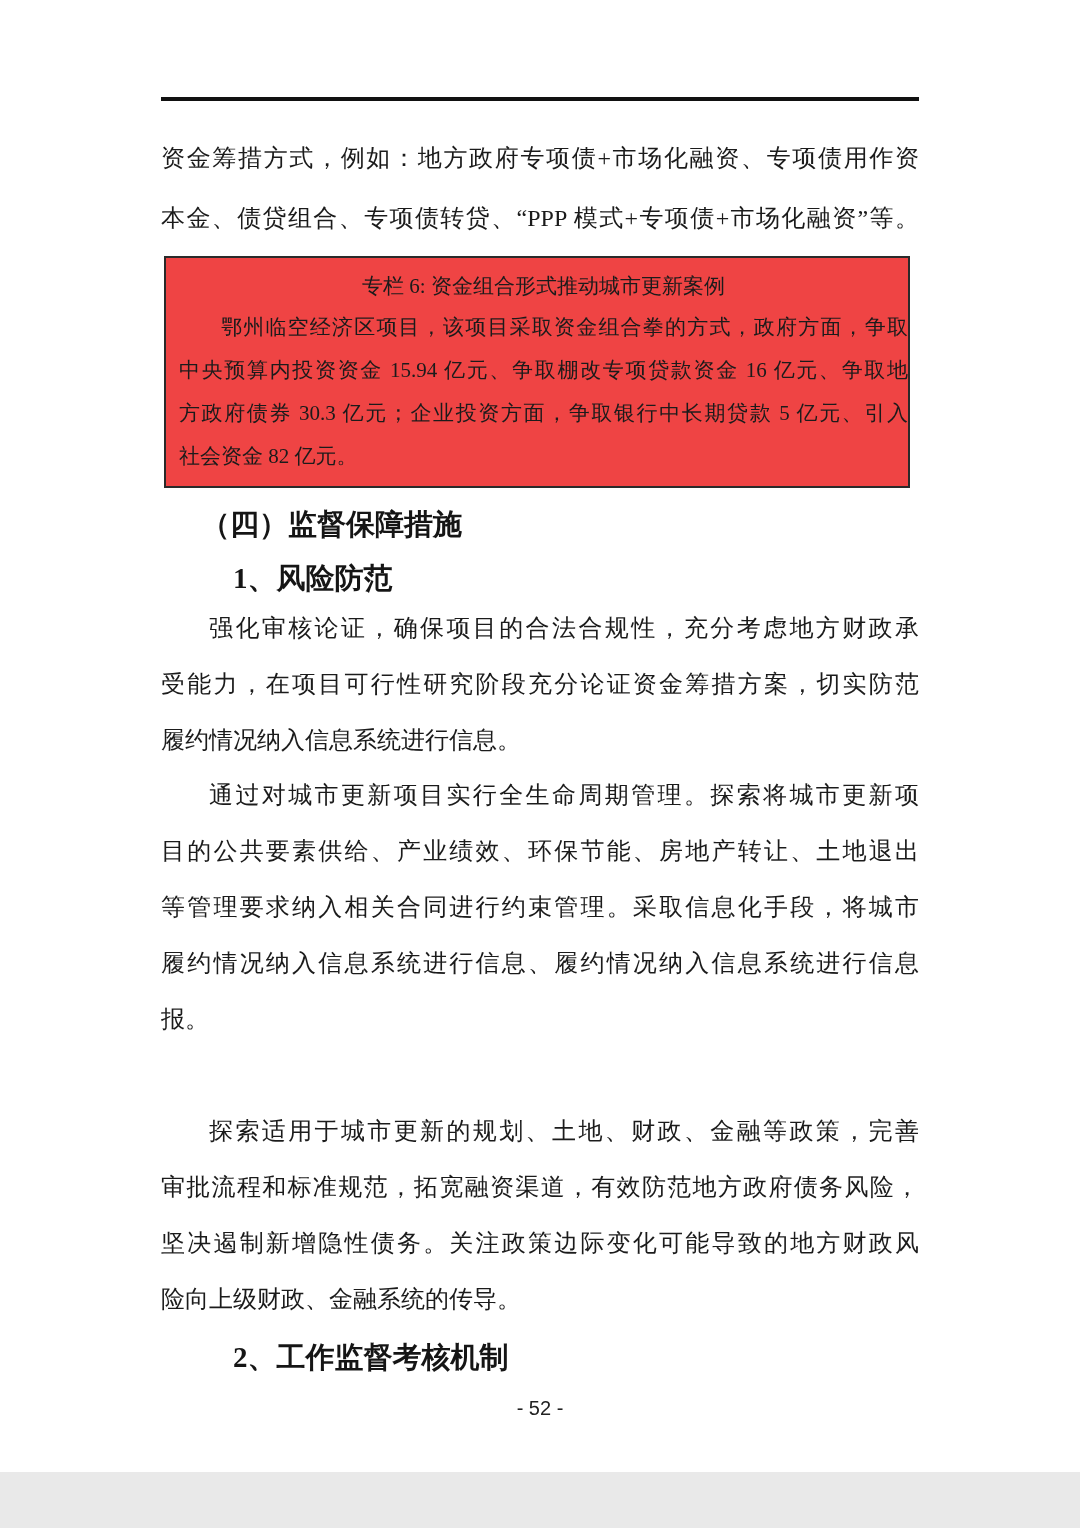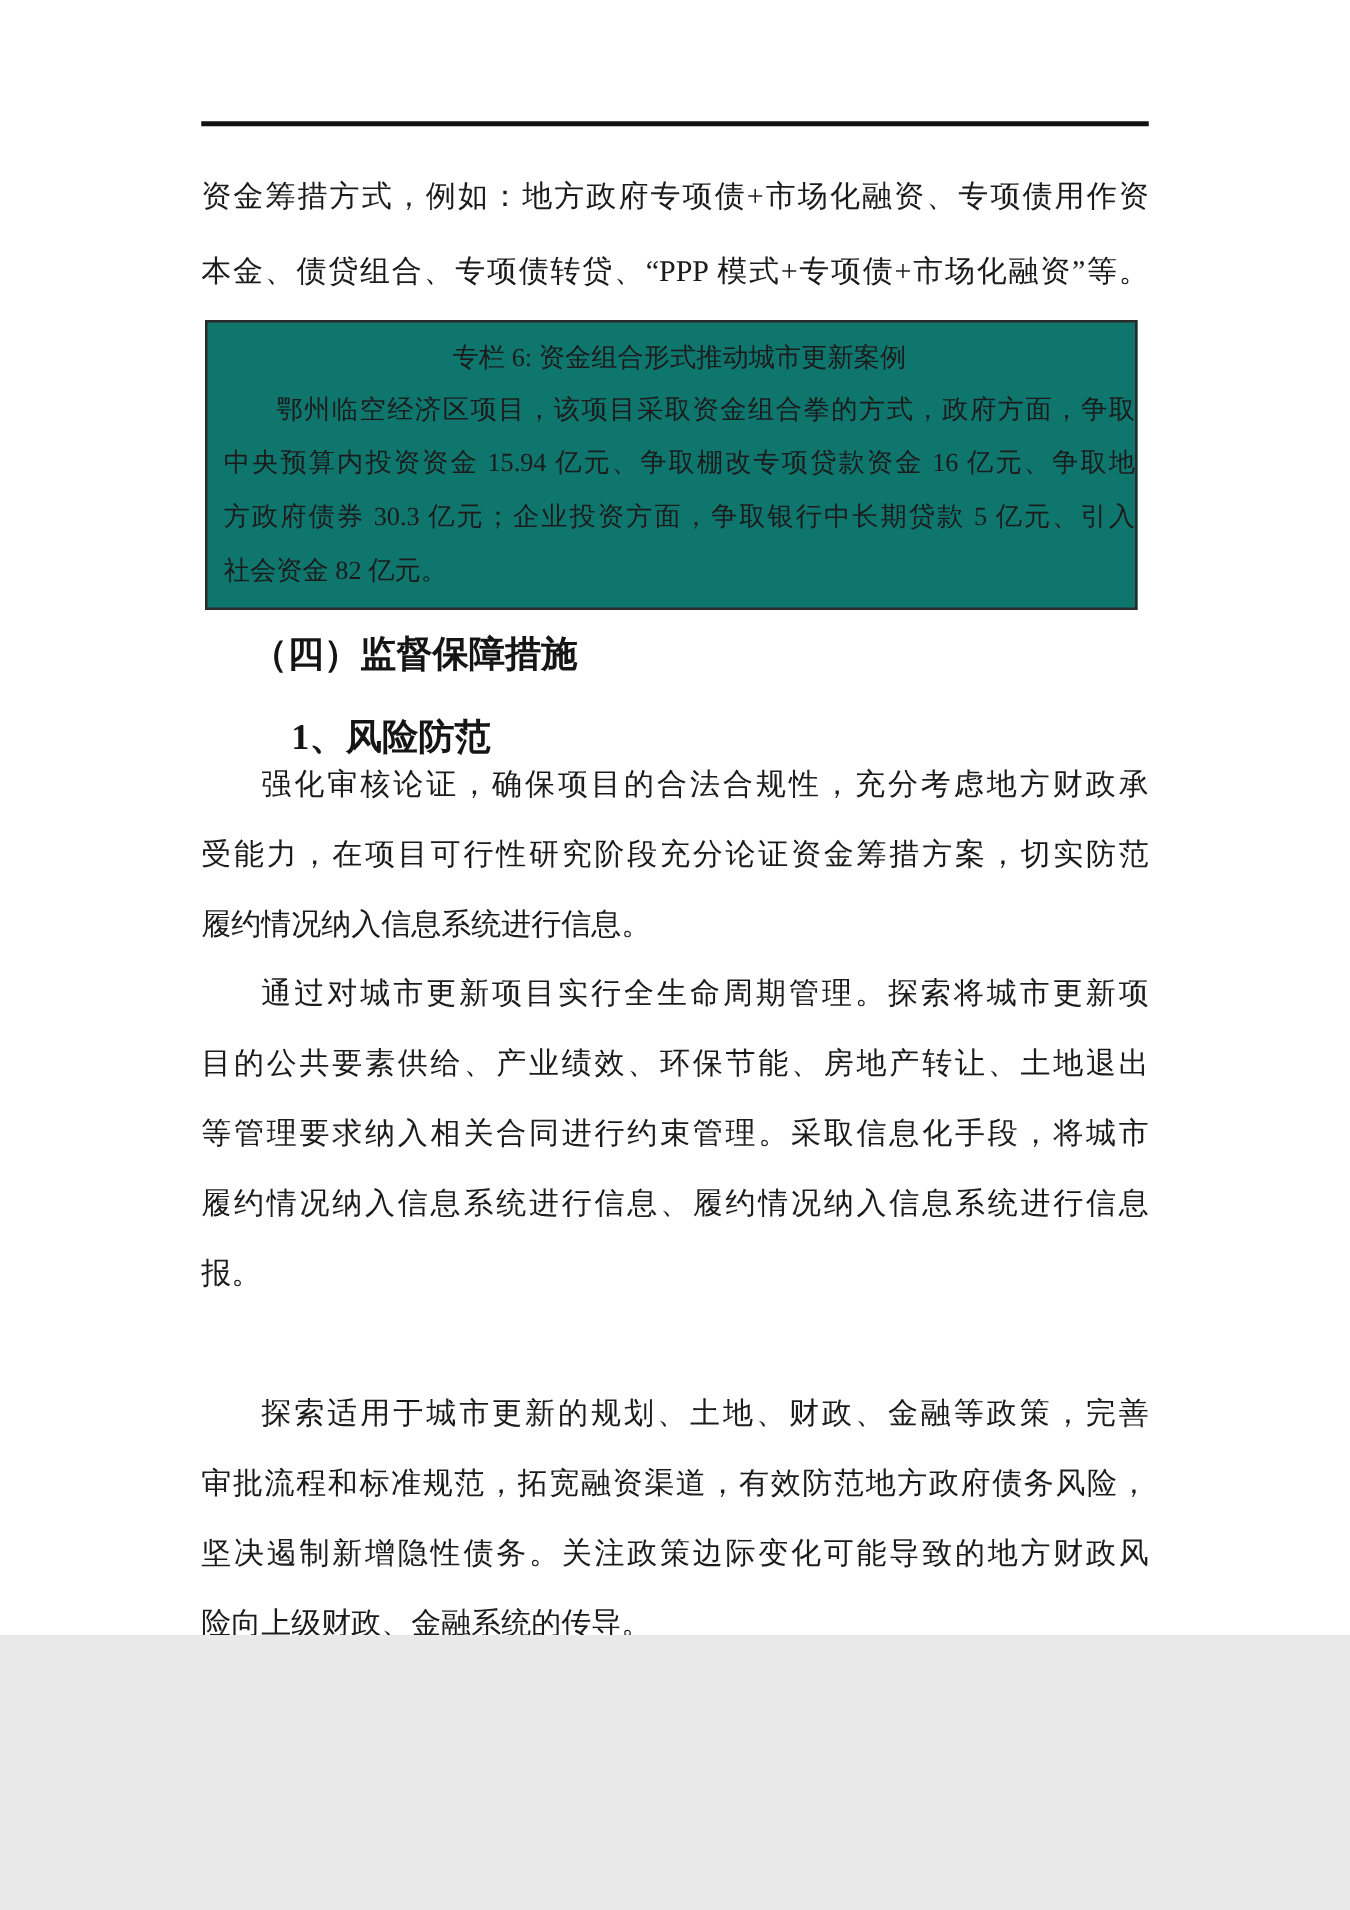--- a/index.html
+++ b/index.html
@@ -1,20 +1,20 @@
 <!DOCTYPE html>
 <html><head>
 <meta charset="utf-8">
 <style>
   * { margin: 0; padding: 0; box-sizing: border-box; }
   html, body { background: #e9e9e9; }
   .page {
     position: relative;
     width: 1080px;
-    height: 1308px;
+    height: 1472px;
     margin: 0 auto;
     background: #ffffff;
     color: #1b1b1b;
     font-family: "Liberation Serif", "DejaVu Serif", serif;
     overflow: hidden;
   }
   .header-rule {
     position: absolute;
     left: 161px;
     top: 97px;
@@ -38,21 +38,21 @@
   .line.end { text-align-last: left; }
   .line.indent { text-indent: 48px; }
   .intro .line { line-height: 60px; }
   .callout {
     position: absolute;
     left: 164px;
     top: 256px;
     width: 746px;
     border: 2px solid #2a2a2a;
     padding: 8px 0 8px 13px;
-    background: #0f766e;
+    background: #ef4444;
   }
   .callout-title {
     font-size: 21px;
     line-height: 40px;
     text-align: center;
     color: #1b1b1b;
   }
   .callout .line {
     font-size: 21px;
     line-height: 43px;
@@ -101,21 +101,21 @@
     <div class="line indent">鄂州临空经济区项目，该项目采取资金组合拳的方式，政府方面，争取</div>
     <div class="line">中央预算内投资资金 15.94 亿元、争取棚改专项贷款资金 16 亿元、争取地</div>
     <div class="line">方政府债券 30.3 亿元；企业投资方面，争取银行中长期贷款 5 亿元、引入</div>
     <div class="line end">社会资金 82 亿元。</div>
   </div>
 
   <div class="block" style="top:505px;">
     <div class="h-section">（四）监督保障措施</div>
   </div>
 
-  <div class="block" style="top:571px;">
+  <div class="block" style="top:559px;">
     <div class="h-sub">1、风险防范</div>
   </div>
 
   <div class="block" style="top:600px;">
     <div class="line indent">强化审核论证，确保项目的合法合规性，充分考虑地方财政承</div>
     <div class="line">受能力，在项目可行性研究阶段充分论证资金筹措方案，切实防范</div>
     <div class="line end">履约情况纳入信息系统进行信息。</div>
   </div>
 
   <div class="block" style="top:767px;">

